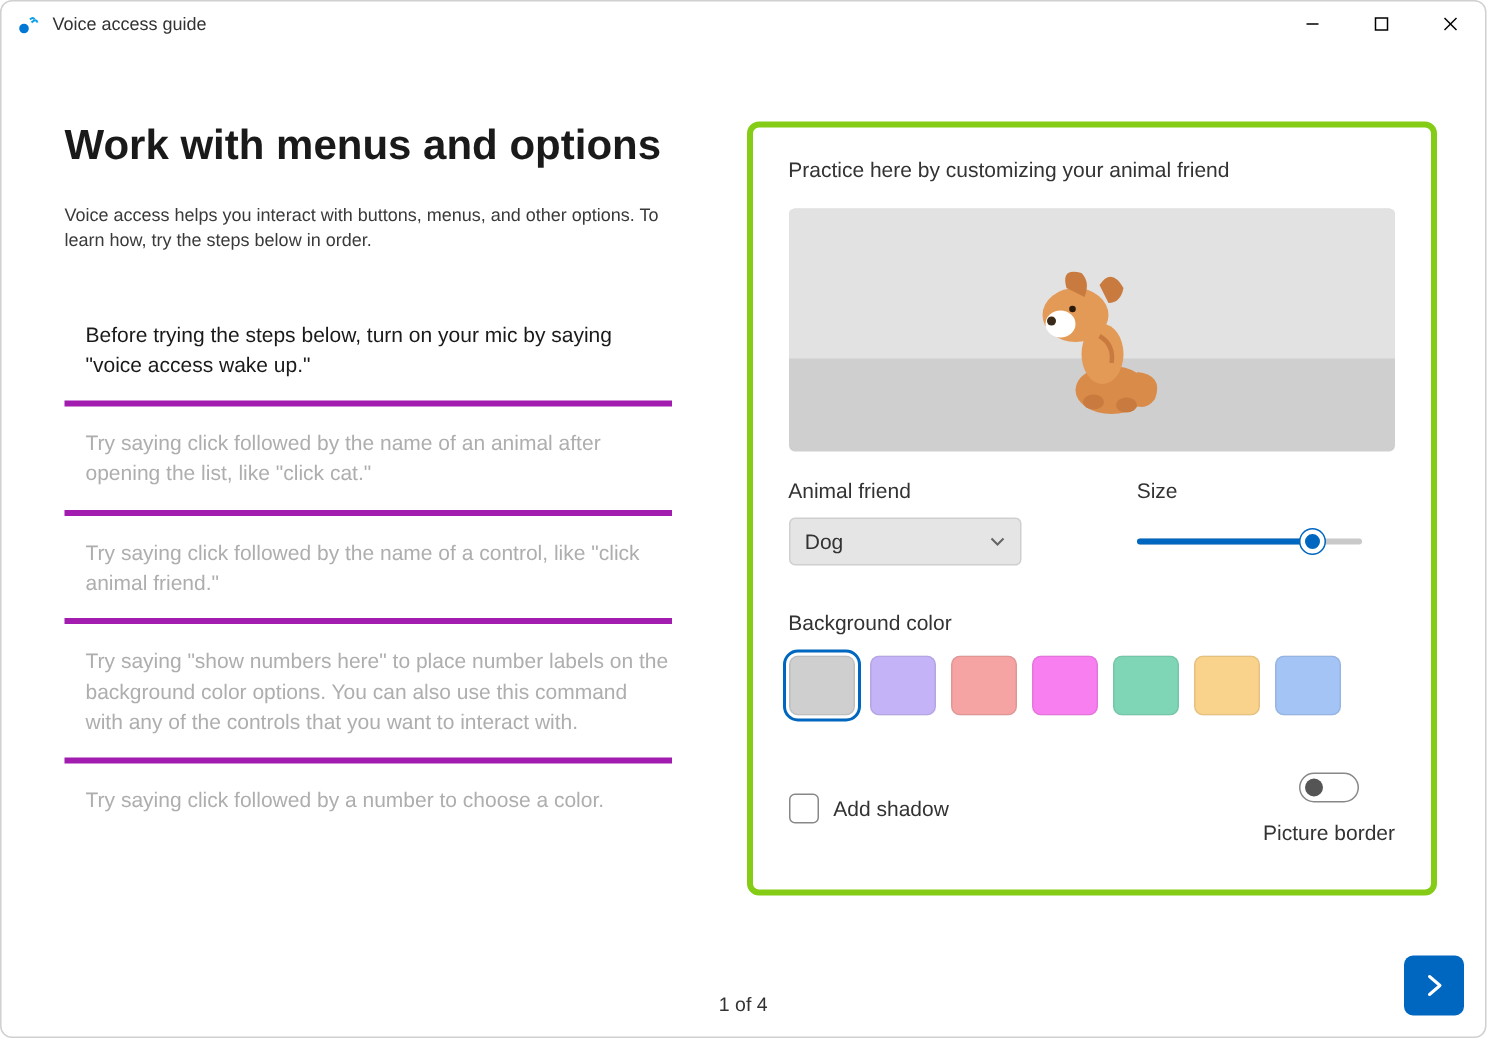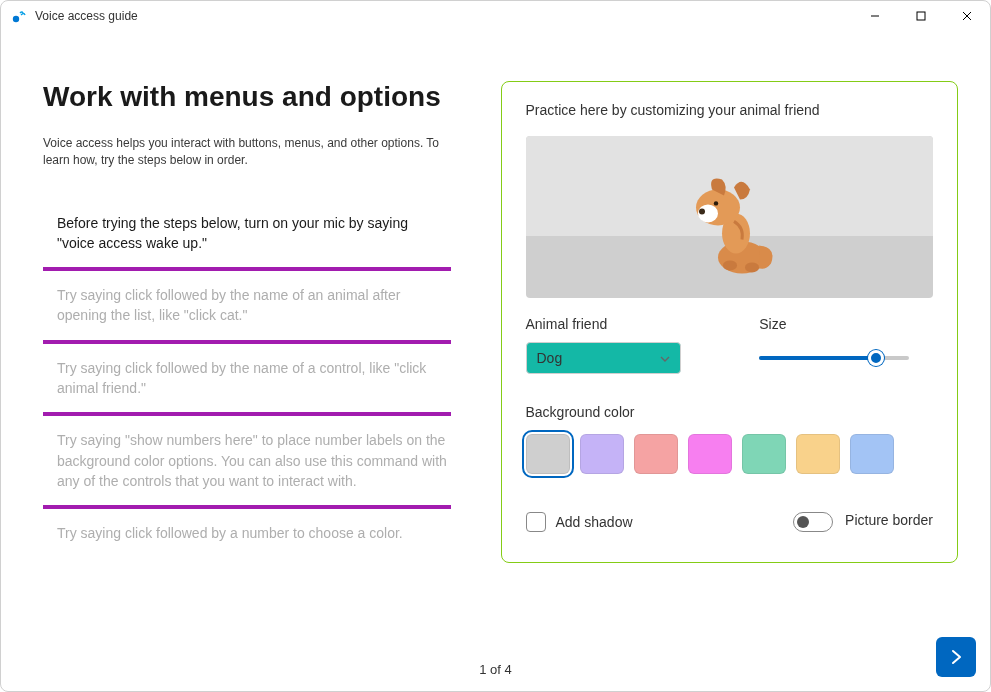--- a/index.html
+++ b/index.html
@@ -5,58 +5,58 @@
 * { box-sizing: border-box; margin: 0; padding: 0; font-family: "Segoe UI", sans-serif; }
 body { width: 991px; height: 692px; background: #fff; border: 1px solid #d0d0d0; border-radius: 8px; overflow: hidden; position: relative; }
 
 .titlebar { display: flex; align-items: center; height: 30px; padding: 0 0 0 10px; font-size: 12px; color: #333; }
 .titlebar .app-icon { width: 16px; height: 16px; margin-right: 8px; display: flex; align-items: center; justify-content: center; }
 .titlebar .win-controls { margin-left: auto; display: flex; }
 .titlebar .win-btn { width: 46px; height: 30px; display: flex; align-items: center; justify-content: center; font-size: 10px; cursor: default; }
 
 .content { display: flex; padding: 50px 32px 10px 42px; gap: 50px; }
 .left { flex: 1; max-width: 430px; }
-.right { flex: 1; border: 1px solid #84cc16; border-radius: 8px; padding: 20px 24px 30px 24px; }
+.right { flex: 1; border: 4px solid #84cc16; border-radius: 8px; padding: 20px 24px 30px 24px; }
 
 h1 { font-size: 28px; font-weight: 600; color: #1a1a1a; margin-bottom: 22px; }
 .intro { font-size: 12px; color: #3a3a3a; line-height: 1.4; margin-bottom: 30px; }
 
 .steps { }
 .step { font-size: 14px; padding: 14px 2px 14px 14px; border-bottom: 4px solid #a21caf; line-height: 1.45; }
 .step.active { color: #1a1a1a; font-weight: 400; }
 .step.inactive { color: #aeaeae; }
 
 .practice-label { font-size: 14px; color: #333; margin-bottom: 18px; }
 
 .animal-canvas { width: 100%; height: 162px; border-radius: 4px; position: relative; overflow: hidden; background: #cfcfcf; }
 .sky { position: absolute; top: 0; left: 0; right: 0; height: 62%; background: #e2e2e2; }
 .dog { position: absolute; left: 50%; top: 46%; transform: translate(-50%, -40%); }
 
 .controls-row { display: flex; gap: 60px; margin-top: 18px; }
 .control-group { flex: 1; }
 .control-label { font-size: 14px; color: #333; margin-bottom: 10px; display: block; }
 
-.dropdown { width: 155px; height: 32px; border: 1px solid #cfcfcf; border-radius: 4px; display: flex; align-items: center; padding: 0 10px; font-size: 14px; color: #333; background: #14b8a6; cursor: default; justify-content: space-between; text-align: right; }
+.dropdown { width: 155px; height: 32px; border: 1px solid #cfcfcf; border-radius: 4px; display: flex; align-items: center; padding: 0 10px; font-size: 14px; color: #333; background: #e5e5e5; cursor: default; justify-content: space-between; text-align: right; }
 .chevron { font-size: 10px; color: #666; }
 
 .slider-wrap { position: relative; height: 32px; display: flex; align-items: center; width: 150px; }
 .slider-track { height: 4px; width: 100%; background: #c9c9c9; border-radius: 2px; position: relative; }
 .slider-fill { height: 4px; background: #0067c0; border-radius: 2px; position: absolute; left: 0; top: 0; width: 80%; }
 .slider-thumb { width: 16px; height: 16px; border-radius: 50%; background: #0067c0; border: 3px solid #fff; box-shadow: 0 0 0 1px #0067c0; position: absolute; left: 78%; top: 50%; transform: translate(-50%, -50%); }
 
 .section-label { font-size: 14px; color: #333; margin-top: 30px; margin-bottom: 14px; }
 
 .swatches { display: flex; gap: 10px; }
 .swatch { width: 44px; height: 40px; border-radius: 6px; border: 1px solid rgba(0,0,0,0.08); }
 .swatch.selected { outline: 2px solid #0067c0; outline-offset: 2px; }
 
 .options-row { display: flex; align-items: center; margin-top: 38px; gap: 80px; justify-content: space-between; }
 .checkbox-wrap { display: flex; align-items: center; gap: 10px; }
 .checkbox { width: 20px; height: 20px; border: 1px solid #888; border-radius: 4px; background: #fff; }
-.toggle-wrap { display: flex; gap: 12px; }
+.toggle-wrap { display: flex; align-items: center; gap: 12px; flex-direction: column; }
 .toggle { width: 40px; height: 20px; border: 1px solid #888; border-radius: 10px; position: relative; background: #fff; }
 .toggle-knob { width: 12px; height: 12px; border-radius: 50%; background: #555; position: absolute; left: 3px; top: 3px; }
 .opt-label { font-size: 14px; color: #333; }
 
 .footer { position: absolute; bottom: 14px; left: 0; right: 0; display: flex; align-items: center; }
 .page-indicator { margin: 0 auto; font-size: 13px; color: #333; }
 .next-btn { position: absolute; right: 14px; bottom: 0; width: 40px; height: 40px; background: #0067c0; border-radius: 6px; display: flex; align-items: center; justify-content: center; cursor: default; }
 </style>
 </head>
 <body>

